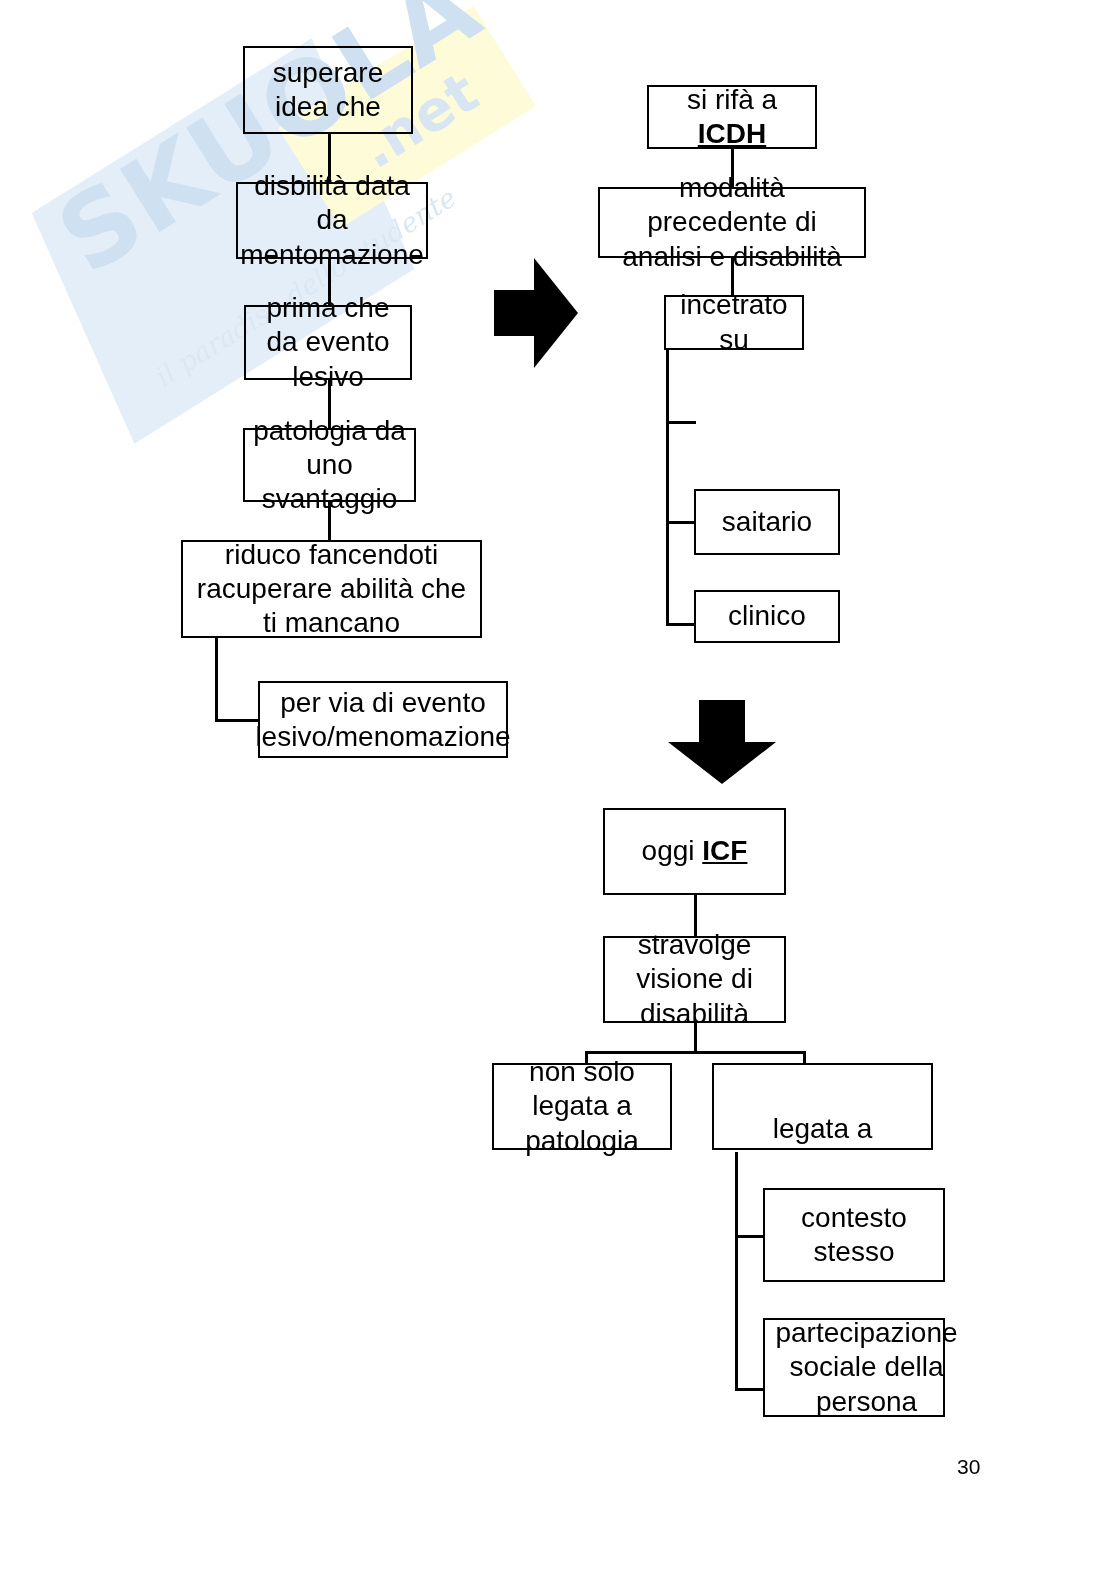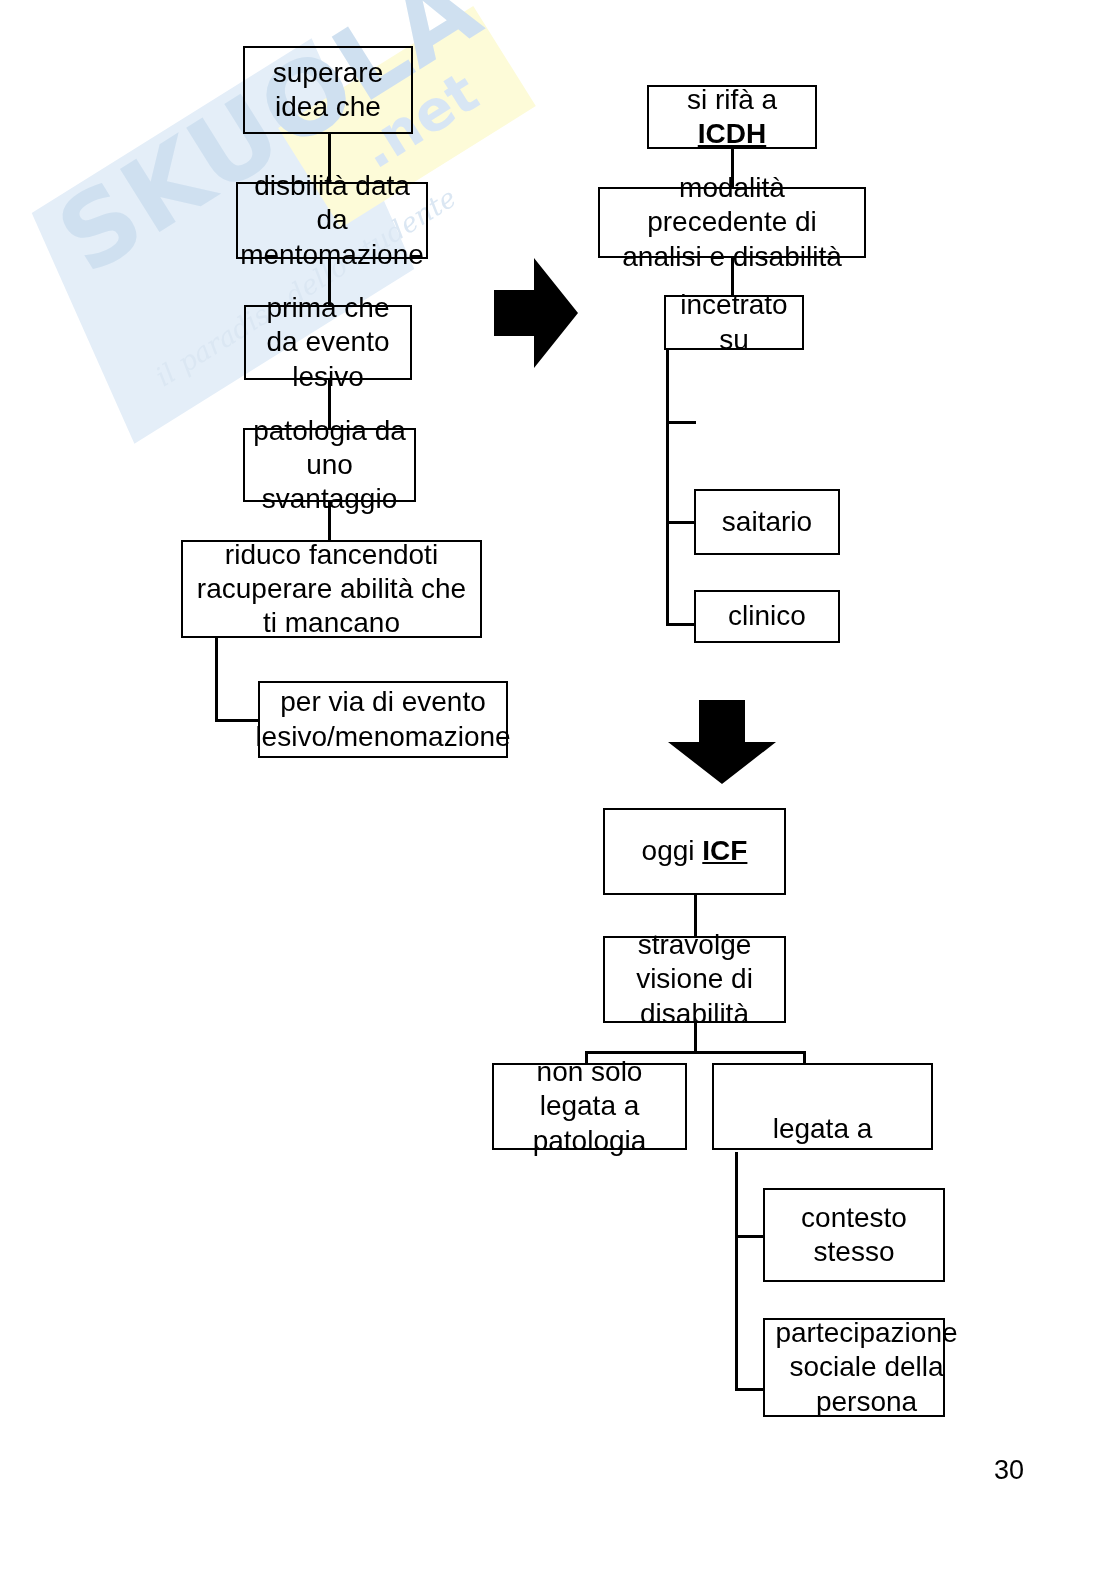--- a/index.html
+++ b/index.html
@@ -108,23 +108,23 @@
     background: #000000;
     z-index: 2;
   }
   .vline { width: 3px; }
   .hline { height: 3px; }
 
   .arrow { position: absolute; z-index: 4; }
 
   #pagenum {
     position: absolute;
-    left: 994px; top: 1455px;
+    left: 957px; top: 1455px;
     font-family: "Liberation Sans", sans-serif;
-    font-size: 27px;
+    font-size: 21px;
     color: #000000;
     z-index: 5;
   }
 </style>
 </head>
 <body>
 
 <div id="page">
 
   <div id="watermark">
@@ -158,21 +158,21 @@
     </div>
 
     <div class="node" style="left:243px; top:428px; width:173px; height:74px;">
       <span class="txt">patologia da uno svantaggio</span>
     </div>
 
     <div class="node" style="left:181px; top:540px; width:301px; height:98px;">
       <span class="txt">riduco fancendoti racuperare abilità che ti mancano</span>
     </div>
 
-    <div class="node" style="left:258px; top:681px; width:250px; height:77px;">
+    <div class="node" style="left:258px; top:681px; width:250px; height:77px;align-items:flex-end;">
       <span class="txt">per via di evento lesivo/menomazione</span>
     </div>
 
     <svg class="arrow" style="left:494px; top:258px;" width="84" height="110" viewBox="0 0 84 110">
       <polygon points="0,32 40,32 40,0 84,55 40,110 40,78 0,78" fill="#000000"></polygon>
     </svg>
 
     <div class="line vline" style="left:731px; top:148px; height:40px;"></div>
     <div class="line vline" style="left:731px; top:257px; height:39px;"></div>
 
@@ -217,21 +217,21 @@
     <div class="line hline" style="left:735px; top:1388px; width:30px;"></div>
 
     <div class="node" style="left:603px; top:808px; width:183px; height:87px;">
       <span class="txt"><span>oggi </span><b>ICF</b></span>
     </div>
 
     <div class="node" style="left:603px; top:936px; width:183px; height:87px;">
       <span class="txt">stravolge visione di disabilità</span>
     </div>
 
-    <div class="node" style="left:492px; top:1063px; width:195px; height:87px;">
+    <div class="node" style="left:492px; top:1063px; width:180px; height:87px;">
       <span class="txt">non solo legata a patologia</span>
     </div>
 
     <div class="node" style="left:712px; top:1063px; width:221px; height:87px;align-items:flex-end;">
       <span class="txt">legata a</span>
     </div>
 
     <div class="node" style="left:763px; top:1188px; width:182px; height:94px;">
       <span class="txt">contesto stesso</span>
     </div>

